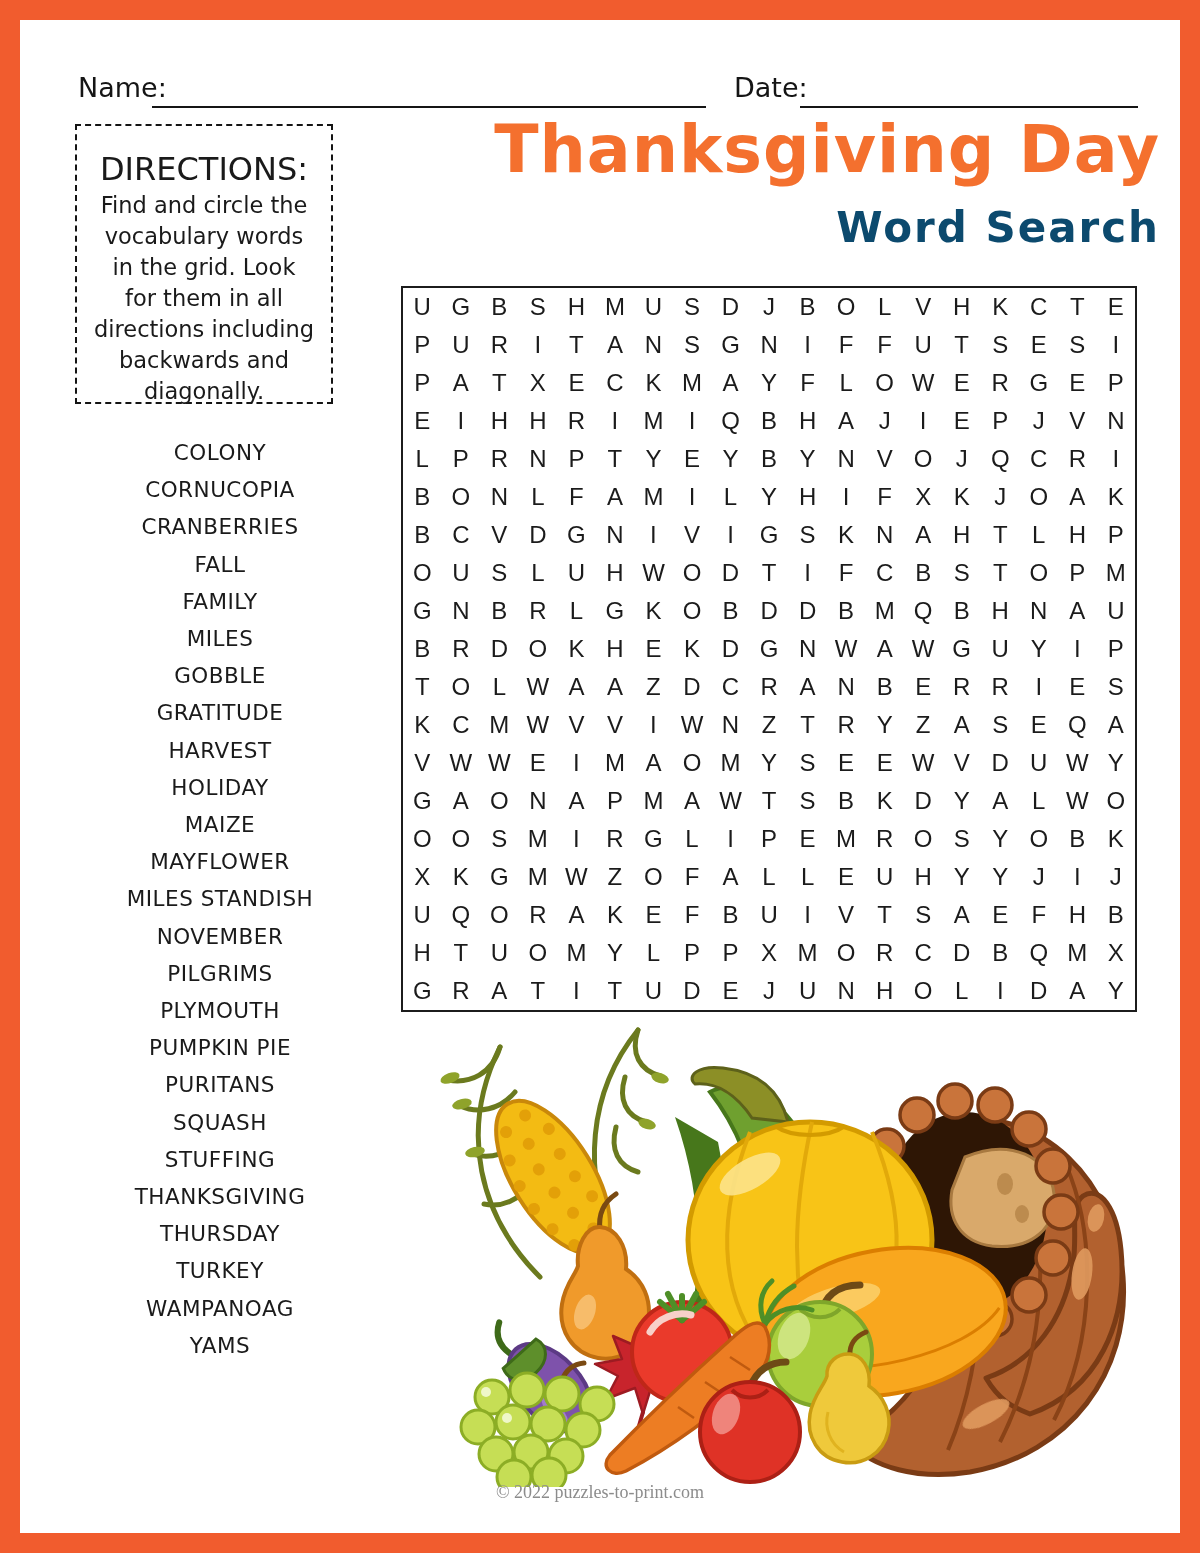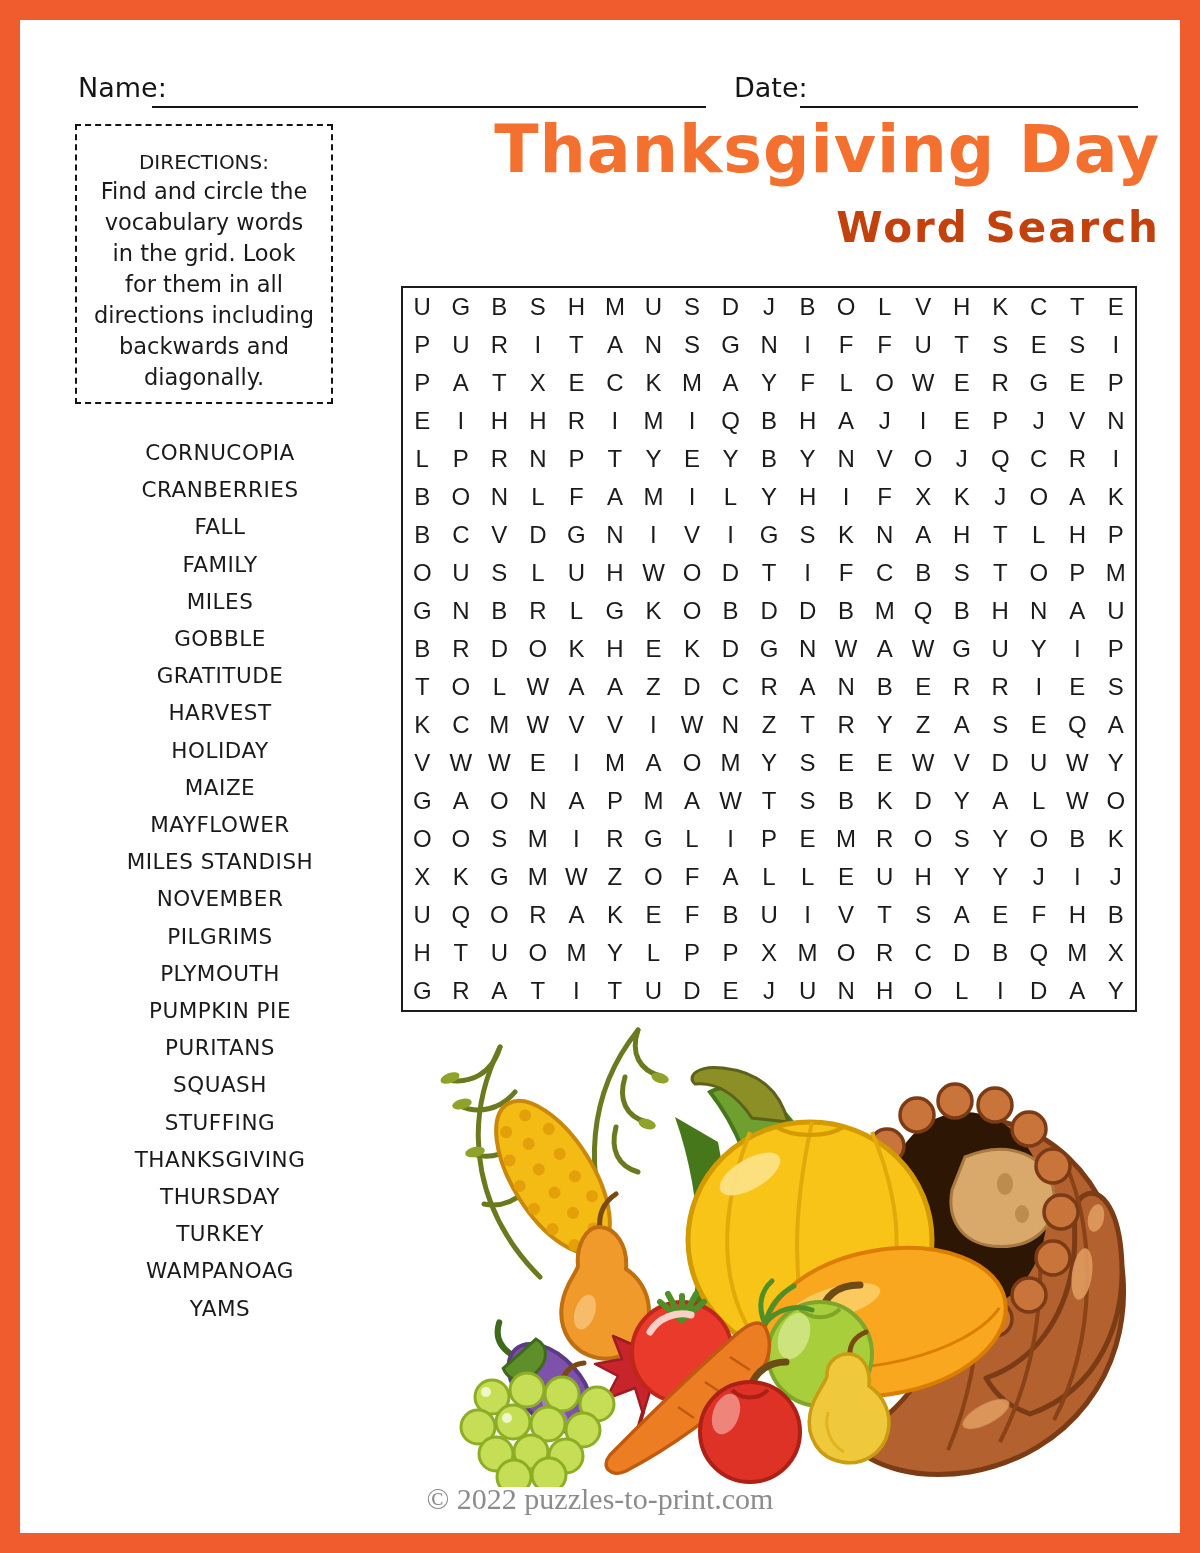--- a/index.html
+++ b/index.html
@@ -19,28 +19,28 @@
   .write-line{position:absolute;height:0;border-bottom:2.5px solid #151515;}
   .name-line{left:132px;top:86px;width:554px;}
   .date-line{left:780px;top:86px;width:338px;}
   
   .title-wrap{position:absolute;left:360px;top:92px;width:780px;text-align:right;}
   .main-title{
     font-size:65px;font-weight:bold;letter-spacing:1px;
     color:var(--title-color,#F4702E);
     font-family:"DejaVu Sans",sans-serif;
   }
-  .sub-title{margin-top:16px;font-size:42px;font-weight:bold;color:#c2410c;letter-spacing:2px;}
+  .sub-title{margin-top:16px;font-size:42px;font-weight:bold;color:#0c4a6e;letter-spacing:2px;}
   
   .directions{
     position:absolute;left:55px;top:104px;width:258px;height:280px;
     border:2.5px dashed #141414;box-sizing:border-box;
     text-align:center;padding-top:24px;
   }
-  .directions .d-head{font-size:20px;margin-bottom:2px;}
+  .directions .d-head{font-size:32px;margin-bottom:2px;}
   .directions .d-line{font-size:22.5px;line-height:31px;}
   
   .word-list{position:absolute;left:40px;top:414px;width:320px;text-align:center;}
   .word{font-size:21.5px;line-height:37.2px;white-space:nowrap;letter-spacing:0.5px;}
   
   .grid{
     position:absolute;left:381px;top:266px;width:736px;height:726px;
     border:2.5px solid #1c1c1c;box-sizing:border-box;
     display:flex;flex-direction:column;
     font-family:"Liberation Sans","DejaVu Sans",sans-serif;
@@ -49,21 +49,21 @@
   .cell{
     flex:1;display:flex;align-items:center;justify-content:center;
     font-size:24px;color:#1b1b1b;
   }
   
   .illo{position:absolute;left:400px;top:1002px;width:720px;height:465px;}
   
   .footer{
     position:absolute;left:0;top:1462px;width:1160px;text-align:center;
     font-family:"Liberation Serif","DejaVu Serif",serif;
-    font-size:30px;color:var(--footer-color,#8C8C8C);
+    font-size:18px;color:var(--footer-color,#8C8C8C);
   }
 </style>
 </head>
 <body style="--frame-color: #F15C2E; --title-color: #F4702E; --footer-color: #8C8C8C;">
 
 <div class="page">
 
   <div class="hdr-label name-label">Name:</div>
   <div class="write-line name-line"></div>
   <div class="hdr-label date-label">Date:</div>
@@ -81,20 +81,21 @@
         <div class="d-line">vocabulary words</div>
         <div class="d-line">in the grid.  Look</div>
         <div class="d-line">for them in all</div>
         <div class="d-line">directions including</div>
         <div class="d-line">backwards and</div>
         <div class="d-line">diagonally.</div>
       </div>
   </div>
 
   <div class="word-list" id="word-list">
+      <div class="word">COLONY</div>
       <div class="word">CORNUCOPIA</div>
       <div class="word">CRANBERRIES</div>
       <div class="word">FALL</div>
       <div class="word">FAMILY</div>
       <div class="word">MILES</div>
       <div class="word">GOBBLE</div>
       <div class="word">GRATITUDE</div>
       <div class="word">HARVEST</div>
       <div class="word">HOLIDAY</div>
       <div class="word">MAIZE</div>

